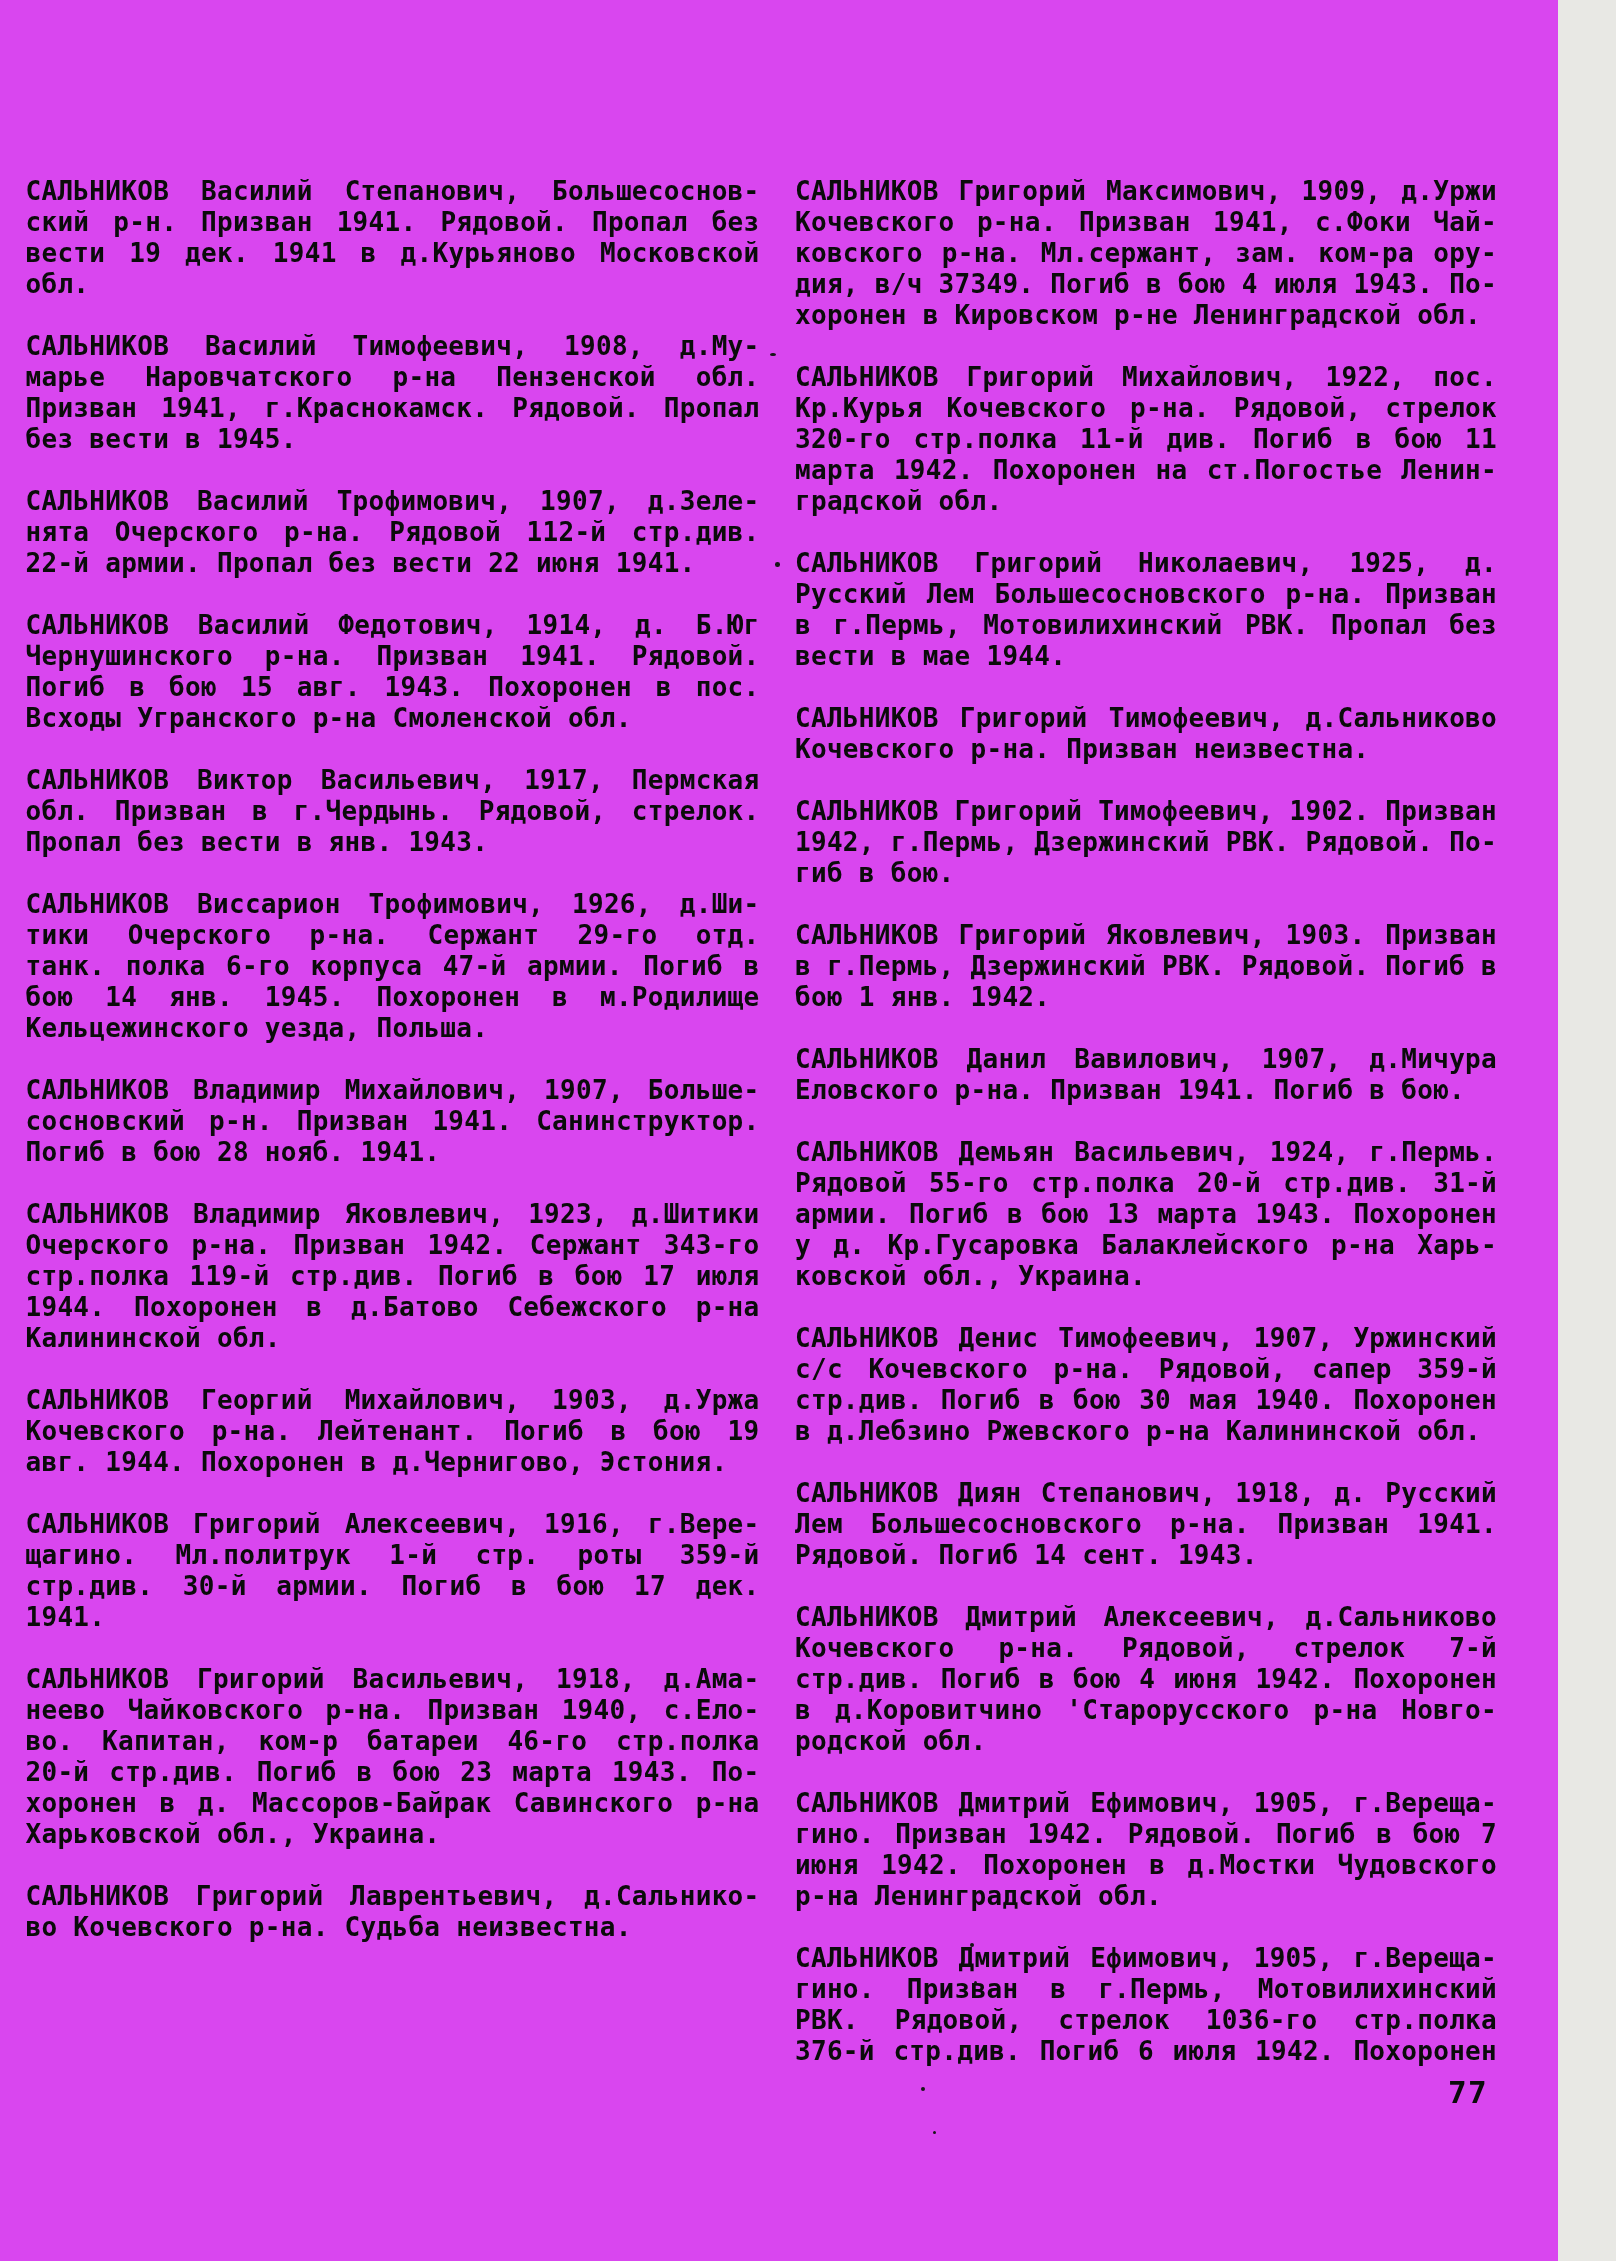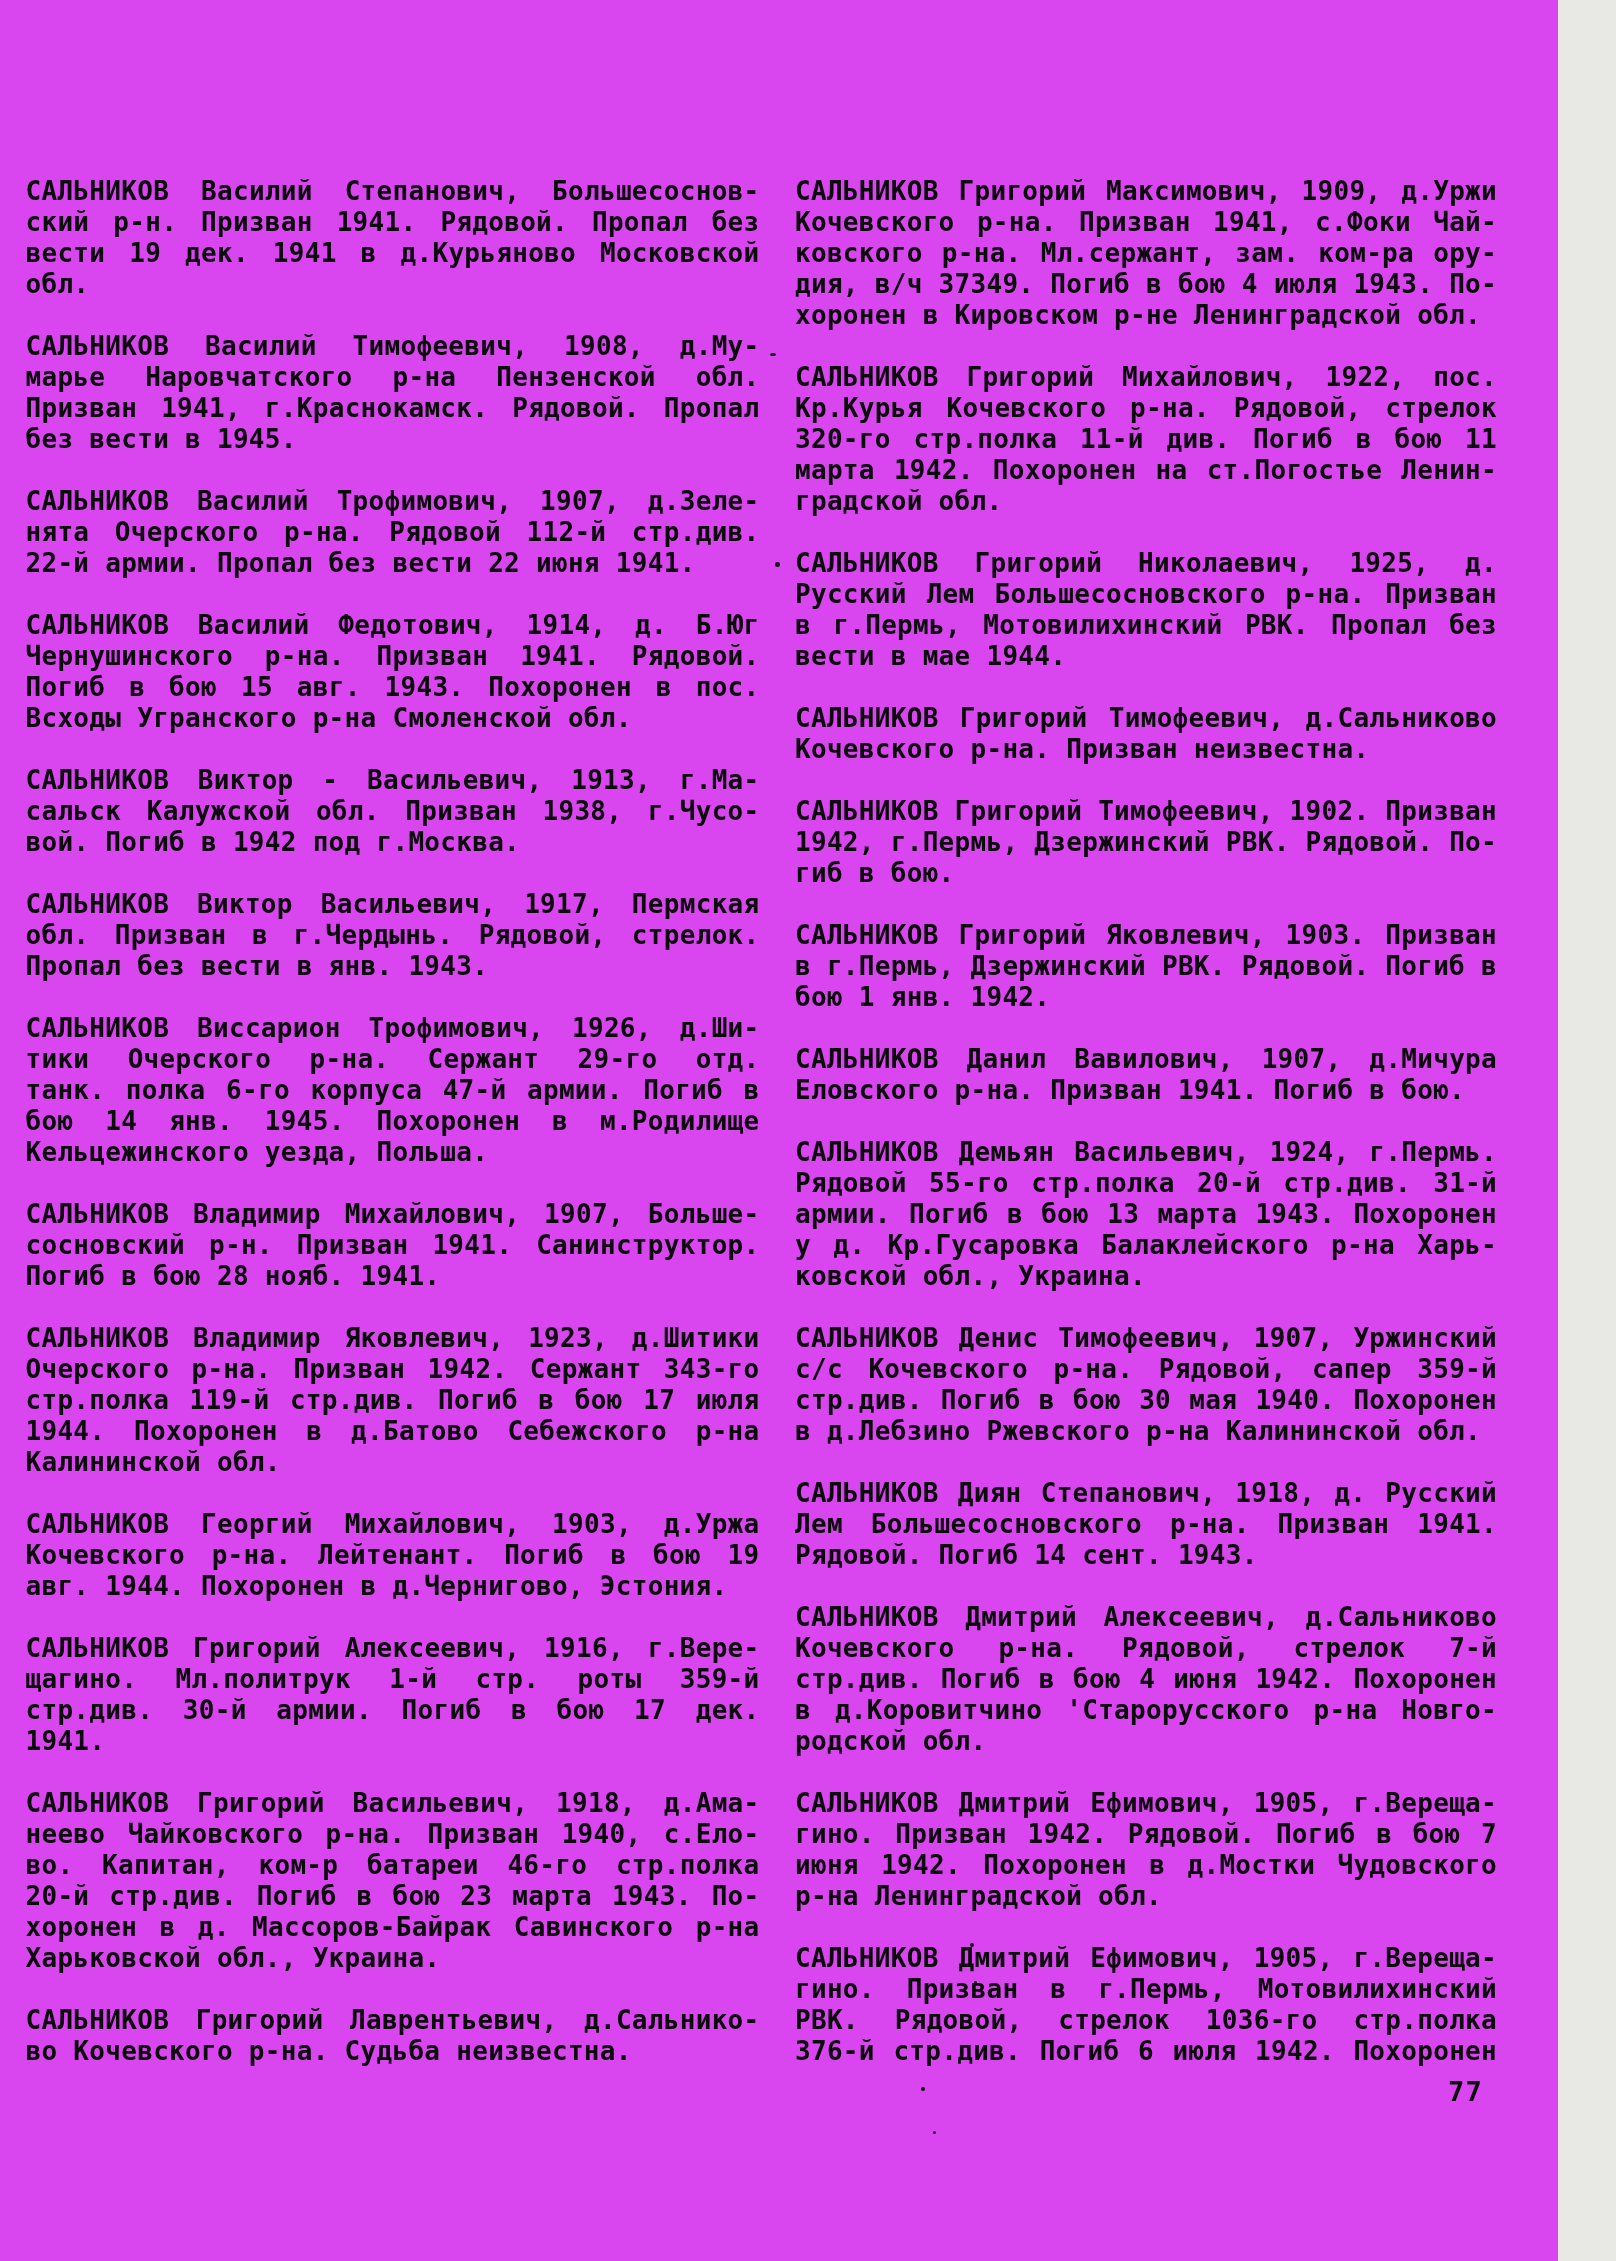--- a/index.html
+++ b/index.html
@@ -34,21 +34,21 @@
     letter-spacing: 0.3px;
   }
   .line.last {
     text-align: left;
     text-align-last: left;
   }
   .page-number {
     position: absolute;
     left: 1448px;
     top: 2076px;
-    font-size: 27px;
+    font-size: 31px;
     line-height: 32px;
     letter-spacing: 1.3px;
   }
   .speck {
     position: absolute;
     background: #161616;
     border-radius: 50%;
   }
 </style>
 </head>
@@ -71,25 +71,20 @@
       <div class="entry">
         <div class="line">САЛЬНИКОВ Василий Трофимович, 1907, д.Зеле-</div>
         <div class="line">нята Очерского р-на. Рядовой 112-й стр.див.</div>
         <div class="line last">22-й армии. Пропал без вести 22 июня 1941.</div>
       </div>
       <div class="entry">
         <div class="line">САЛЬНИКОВ Василий Федотович, 1914, д. Б.Юг</div>
         <div class="line">Чернушинского р-на. Призван 1941. Рядовой.</div>
         <div class="line">Погиб в бою 15 авг. 1943. Похоронен в пос.</div>
         <div class="line last">Всходы Угранского р-на Смоленской обл.</div>
-      </div>
-      <div class="entry">
-        <div class="line">САЛЬНИКОВ Виктор - Васильевич, 1913, г.Ма-</div>
-        <div class="line">сальск Калужской обл. Призван 1938, г.Чусо-</div>
-        <div class="line last">вой. Погиб в 1942 под г.Москва.</div>
       </div>
       <div class="entry">
         <div class="line">САЛЬНИКОВ Виктор Васильевич, 1917, Пермская</div>
         <div class="line">обл. Призван в г.Чердынь. Рядовой, стрелок.</div>
         <div class="line last">Пропал без вести в янв. 1943.</div>
       </div>
       <div class="entry">
         <div class="line">САЛЬНИКОВ Виссарион Трофимович, 1926, д.Ши-</div>
         <div class="line">тики Очерского р-на. Сержант 29-го отд.</div>
         <div class="line">танк. полка 6-го корпуса 47-й армии. Погиб в</div>

